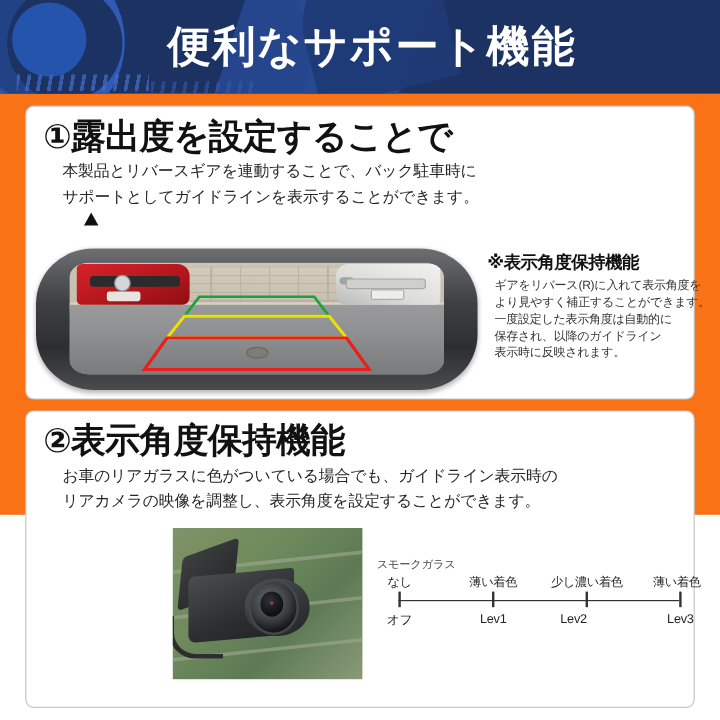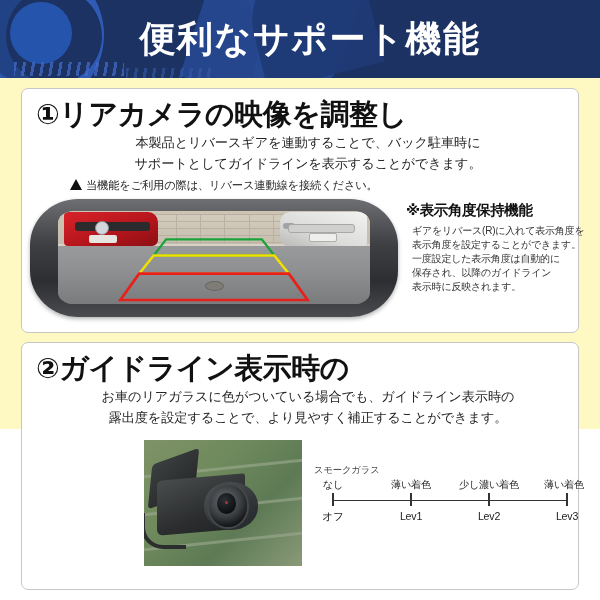--- a/index.html
+++ b/index.html
@@ -12,21 +12,21 @@
     background: #ffffff;
     font-family: "Liberation Sans", "DejaVu Sans", sans-serif;
     overflow: hidden;
     color: #1a1a1a;
   }
 
   .page {
     position: relative;
     width: 600px;
     height: 429px;
-    background: #fef9c3;
+    background: #f97316;
   }
 
   
   .header {
     position: relative;
     width: 600px;
     height: 78px;
     background: #1b3263;
     overflow: hidden;
   }
@@ -159,21 +159,20 @@
     font-weight: bold;
   }
 
   .sec-body {
     margin: 3px 0 0 0;
     padding: 0 14px 0 30px;
     font-size: 13.2px;
     line-height: 1.52;
     color: #262626;
     letter-spacing: -0.1px;
-    text-align: center;
   }
   .sec-body div { white-space: nowrap; }
 
   .note-line {
     margin: 4px 0 0 0;
     padding-left: 48px;
     font-size: 11.3px;
     color: #262626;
     letter-spacing: -0.2px;
     white-space: nowrap;
@@ -188,21 +187,21 @@
     border-right: 6px solid transparent;
     border-bottom: 11px solid #111111;
     position: relative;
     top: -1px;
     flex: none;
   }
 
   
   .p1-row {
     position: relative;
-    margin-top: 6px;
+    margin-top: 18px;
     height: 122px;
   }
 
   .mirror-wrap {
     position: absolute;
     left: 8px;
     top: 0;
     width: 368px;
     height: 118px;
   }
@@ -527,30 +526,29 @@
       <div class="deco-circle dc3"></div>
       <div class="deco-circle dc4"></div>
       <div class="deco-stripes"></div>
       <div class="deco-stripes2"></div>
     </div>
     <div class="header-title">便利なサポート機能</div>
   </div>
 
   <section class="panel" id="panel-1">
 
-    <h2 class="sec-title"><span class="sec-num">①</span><span>リアカメラの映像を調整し</span></h2>
+    <h2 class="sec-title"><span class="sec-num">①</span><span>露出度を設定することで</span></h2>
 
     <div class="sec-body">
       <div>本製品とリバースギアを連動することで、バック駐車時に</div>
       <div>サポートとしてガイドラインを表示することができます。</div>
     </div>
 
     <p class="note-line">
       <span class="warn-icon"></span>
-      <span>当機能をご利用の際は、リバース連動線を接続ください。</span>
     </p>
 
     <div class="p1-row">
 
       <div class="mirror-wrap">
         <div class="mirror-body">
           <div class="mirror-screen">
             <div class="scene-sky"></div>
             <div class="scene-tiles"></div>
             <div class="scene-kerb"></div>
@@ -578,37 +576,37 @@
               </svg>
             </div>
           </div>
         </div>
       </div>
 
       <div class="side-note">
         <p class="side-note-title">※表示角度保持機能</p>
         <div class="side-note-body">
           <div>ギアをリバース(R)に入れて表示角度を</div>
-          <div>表示角度を設定することができます。</div>
+          <div>より見やすく補正することができます。</div>
           <div>一度設定した表示角度は自動的に</div>
           <div>保存され、以降のガイドライン</div>
           <div>表示時に反映されます。</div>
         </div>
       </div>
 
     </div>
   </section>
 
   <section class="panel" id="panel-2">
 
-    <h2 class="sec-title"><span class="sec-num">②</span><span>ガイドライン表示時の</span></h2>
+    <h2 class="sec-title"><span class="sec-num">②</span><span>表示角度保持機能</span></h2>
 
     <div class="sec-body">
       <div>お車のリアガラスに色がついている場合でも、ガイドライン表示時の</div>
-      <div>露出度を設定することで、より見やすく補正することができます。</div>
+      <div>リアカメラの映像を調整し、表示角度を設定することができます。</div>
     </div>
 
     <div class="p2-row">
 
       <div class="cam-wrap">
         <div class="cam-glass-line cgl1"></div>
         <div class="cam-glass-line cgl2"></div>
         <div class="cam-glass-line cgl3"></div>
         <div class="cam-mount"></div>
         <div class="cam-body"></div>
@@ -630,21 +628,21 @@
           <div class="scale-tick" style="left:174px"></div>
           <div class="scale-tick" style="left:252px"></div>
 
           <div class="scale-top-label" style="left:19px">なし</div>
           <div class="scale-top-label" style="left:97px">薄い着色</div>
           <div class="scale-top-label" style="left:175px">少し濃い着色</div>
           <div class="scale-top-label" style="left:250px">薄い着色</div>
 
           <div class="scale-bot-label" style="left:19px">オフ</div>
           <div class="scale-bot-label" style="left:97px">Lev1</div>
-          <div class="scale-bot-label" style="left:175px">Lev2</div>
+          <div class="scale-bot-label" style="left:164px">Lev2</div>
           <div class="scale-bot-label" style="left:253px">Lev3</div>
         </div>
       </div>
 
     </div>
   </section>
 
 </div>
 
 </body></html>

